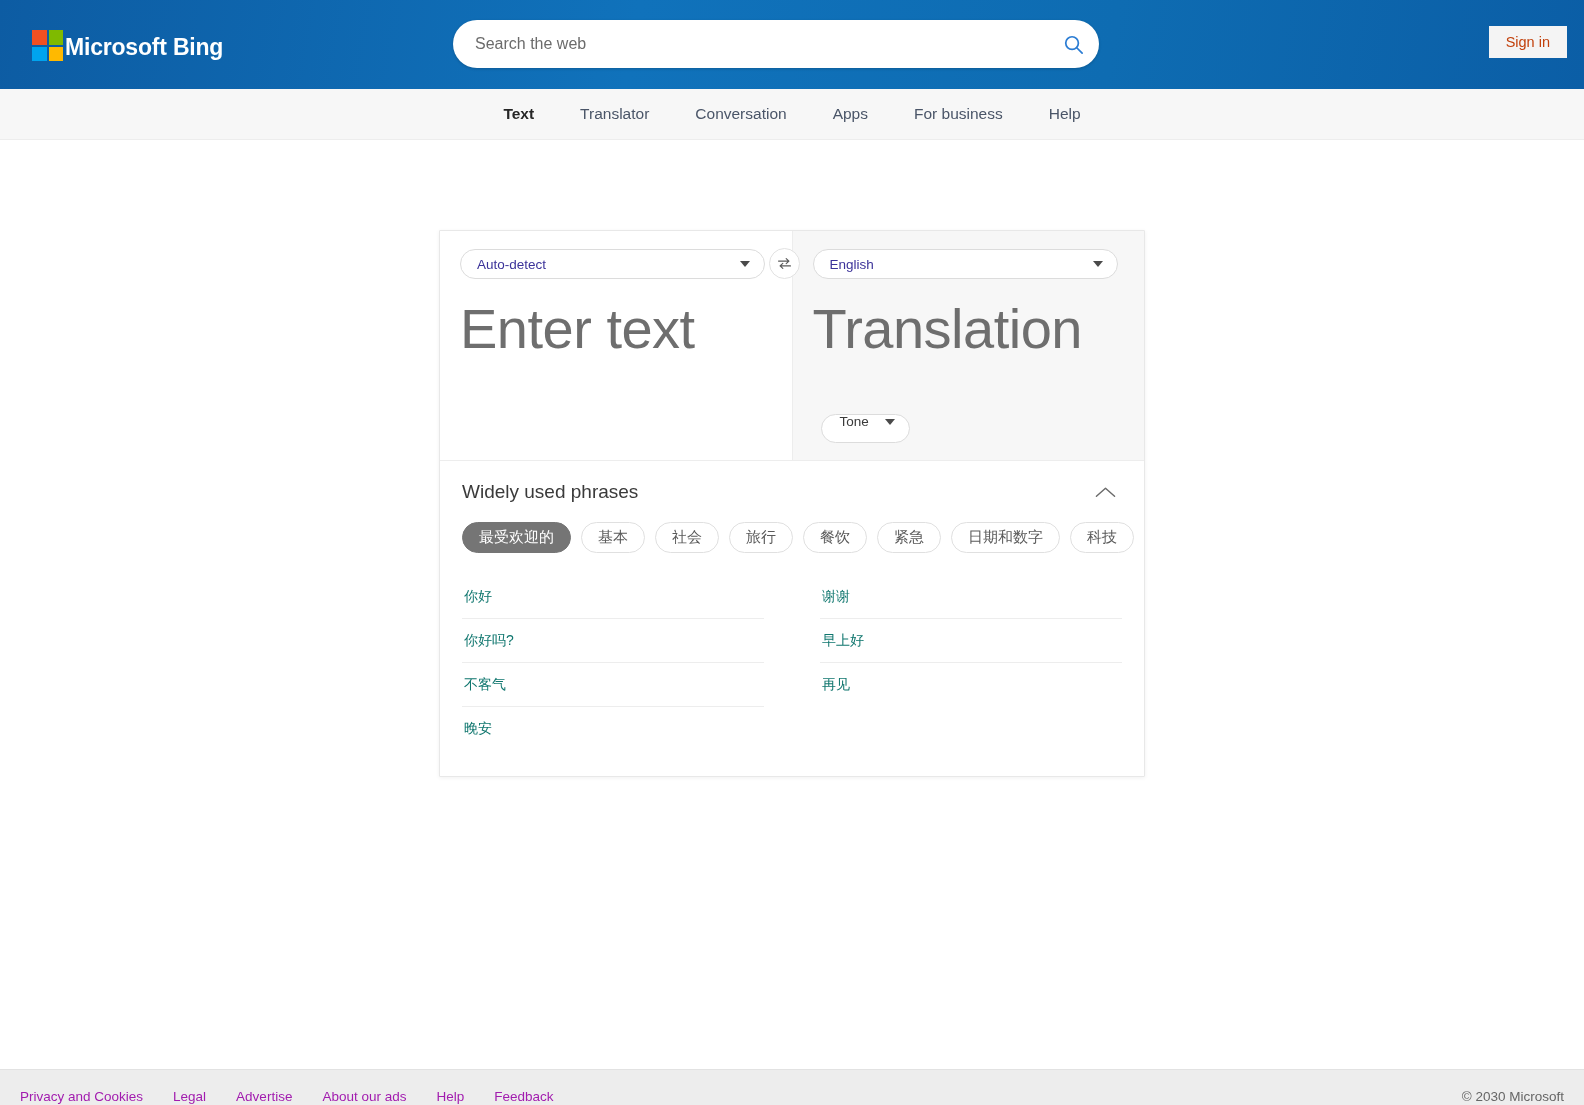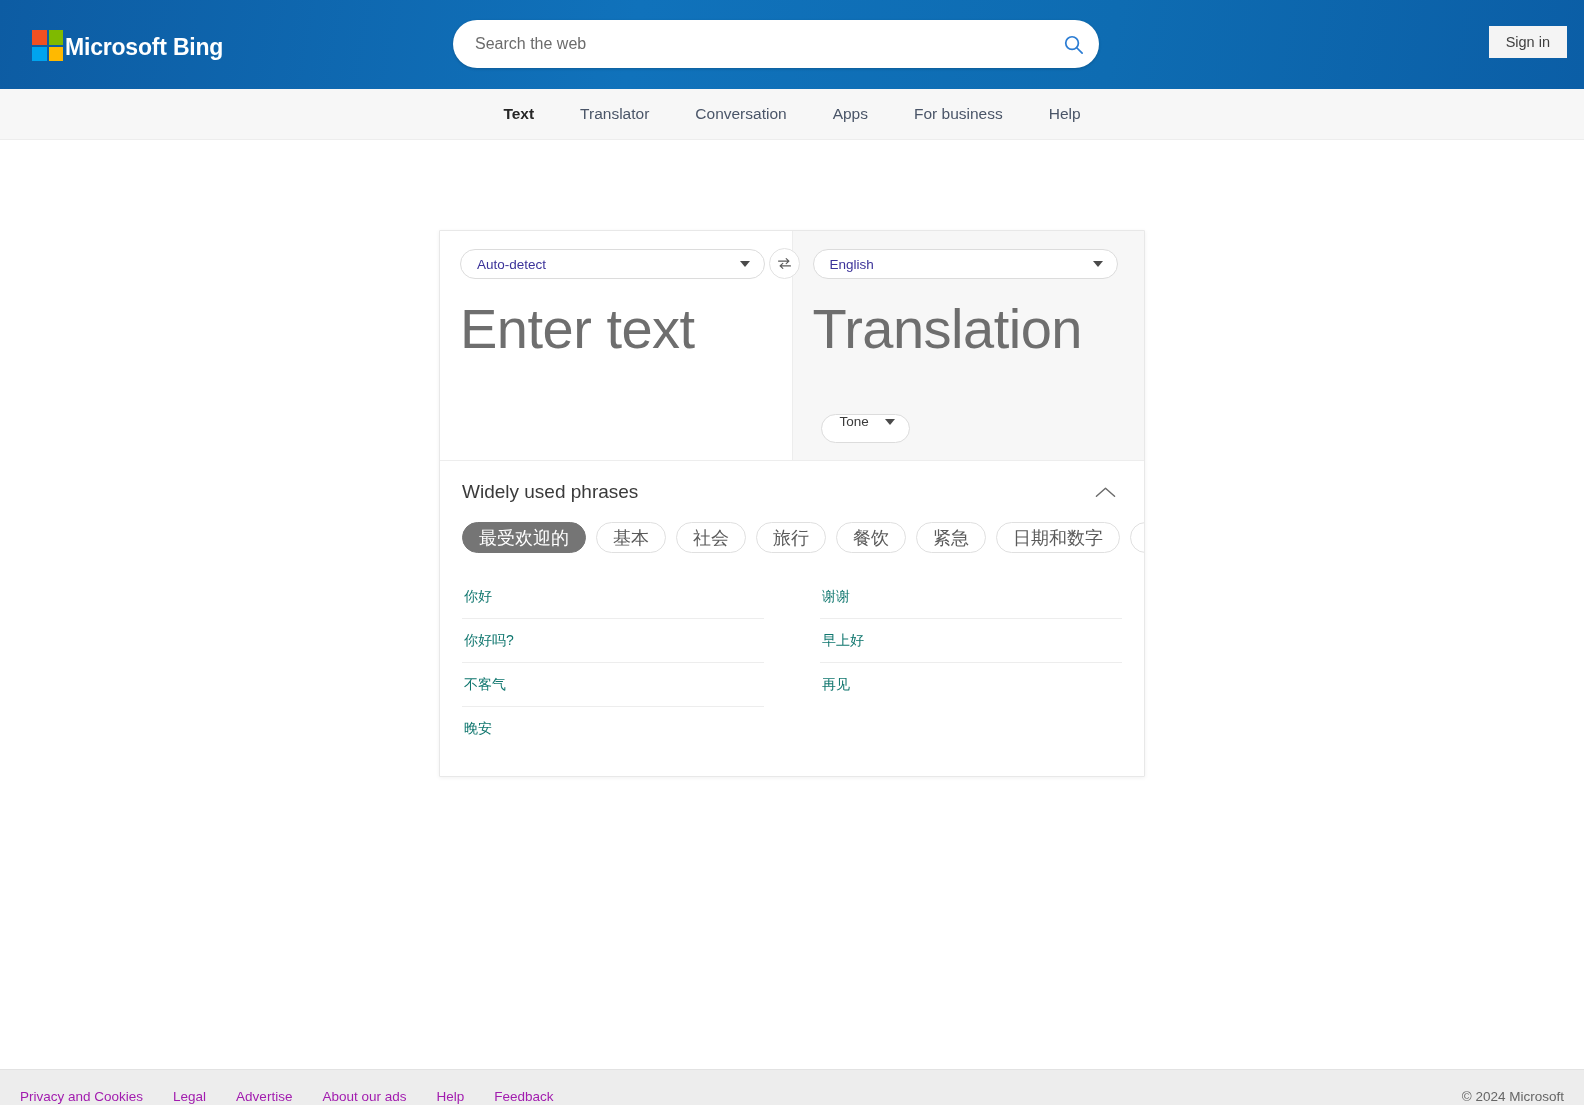--- a/index.html
+++ b/index.html
@@ -73,21 +73,21 @@
     border: none; background: transparent;
     display: flex; align-items: center; justify-content: center;
     cursor: pointer;
   }
 
   .signin {
     position: absolute;
     right: 17px;
     top: 26px;
     background: #f4f4f4;
-    color: #404040;
+    color: #c2410c;
     border: none;
     font-family: inherit;
     font-size: 14.5px;
     padding: 8px 17px;
     cursor: pointer;
   }
 
   
   .navbar {
     height: 51px;
@@ -203,21 +203,21 @@
     padding: 4px 6px; line-height: 0;
   }
 
   .pillrow { display: flex; align-items: center; gap: 10px; position: relative; }
   .pill {
     height: 31px;
     border: 1px solid #e0e0e0;
     border-radius: 16px;
     background: #ffffff;
     color: #5a5a5a;
-    font-size: 18px;
+    font-size: 15px;
     font-family: inherit;
     padding: 0 16px;
     display: inline-flex;
     align-items: center;
     cursor: pointer;
     white-space: nowrap;
   }
   .pill.active {
     background: #757575;
     border-color: #757575;
@@ -390,14 +390,14 @@
 
 <div class="footer">
   <div class="footer-links">
     <a>Privacy and Cookies</a>
     <a>Legal</a>
     <a>Advertise</a>
     <a>About our ads</a>
     <a>Help</a>
     <a>Feedback</a>
   </div>
-  <div class="copyright">© 2024 Microsoft</div>
+  <div class="copyright">© 2030 Microsoft</div>
 </div>
 
 </body></html>

